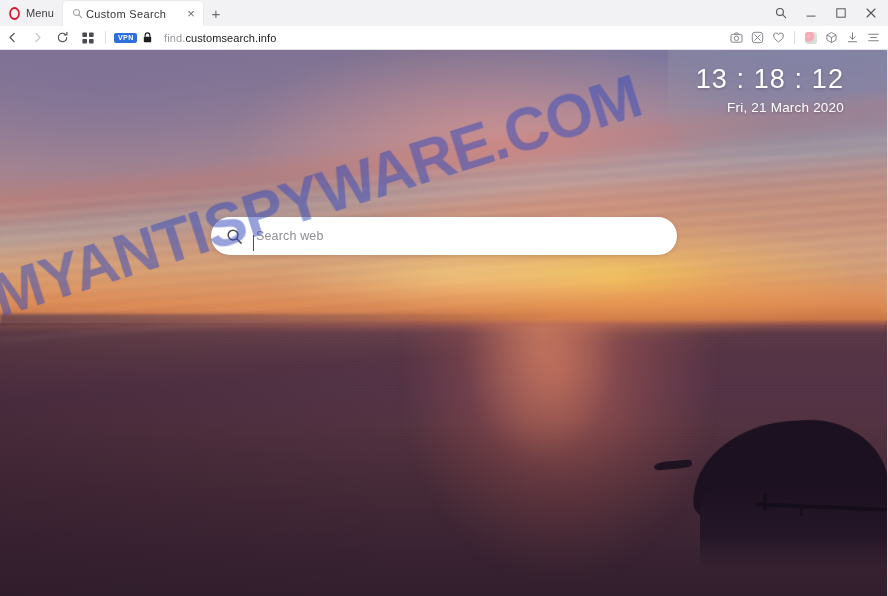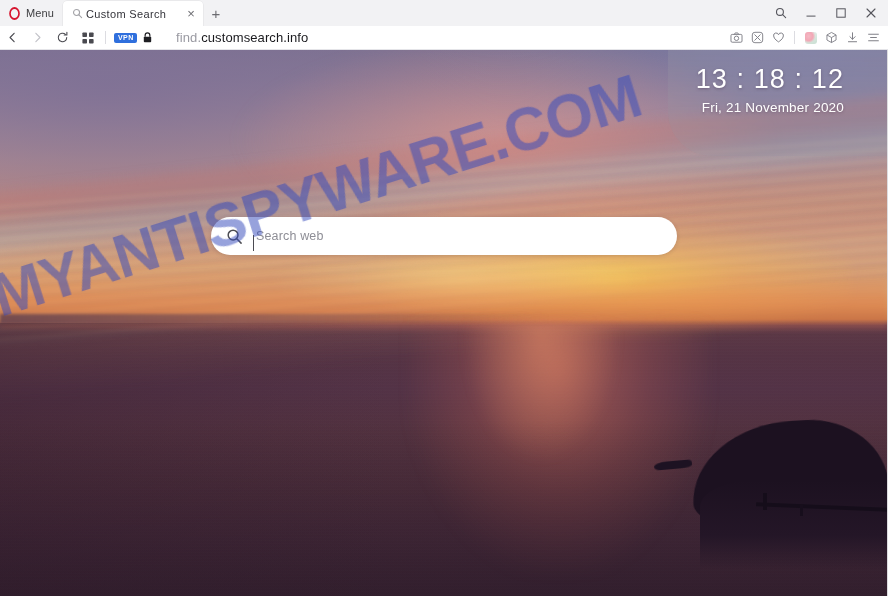--- a/index.html
+++ b/index.html
@@ -115,21 +115,21 @@
     width: 20px; height: 24px;
     display: flex; align-items: center; justify-content: center;
     color: #1e1e22;
   }
   .urlbox {
     flex: 1 1 auto;
     display: flex; align-items: center;
     height: 24px; padding-left: 7px;
     overflow: hidden;
   }
-  .url-text { font-size: 13px; white-space: nowrap; letter-spacing: .1px; margin-left: 12px; }
+  .url-text { font-size: 11px; white-space: nowrap; letter-spacing: .1px; }
   .url-sub { color: #9a9aa2; }
   .url-main { color: #1a1a1e; }
   .navbar-right {
     display: flex; align-items: center;
     padding-right: 4px;
   }
   .nav-r-ico {
     width: 21px; height: 24px;
     display: flex; align-items: center; justify-content: center;
     color: #7d7d85;
@@ -568,21 +568,21 @@
     <div class="island"></div>
     <div class="island-skirt"></div>
     <div class="boat"></div>
     <div class="pier"></div>
     <div class="pier-post"></div>
     <div class="pier-post2"></div>
 
     <div class="clock-panel">
       <div class="clock-inner">
         <div class="clock-time">13 : 18 : 12</div>
-        <div class="clock-date">Fri, 21 November 2020</div>
+        <div class="clock-date">Fri, 21 March 2020</div>
       </div>
     </div>
 
     <div class="searchbox">
       <span class="search-ico">
         <svg width="17" height="17" viewBox="0 0 18 18" fill="none" stroke="#4c4c52" stroke-width="1.55">
           <circle cx="7.5" cy="7.5" r="5.2"></circle>
           <line x1="11.4" y1="11.4" x2="16" y2="16" stroke-linecap="round"></line>
         </svg>
       </span>

